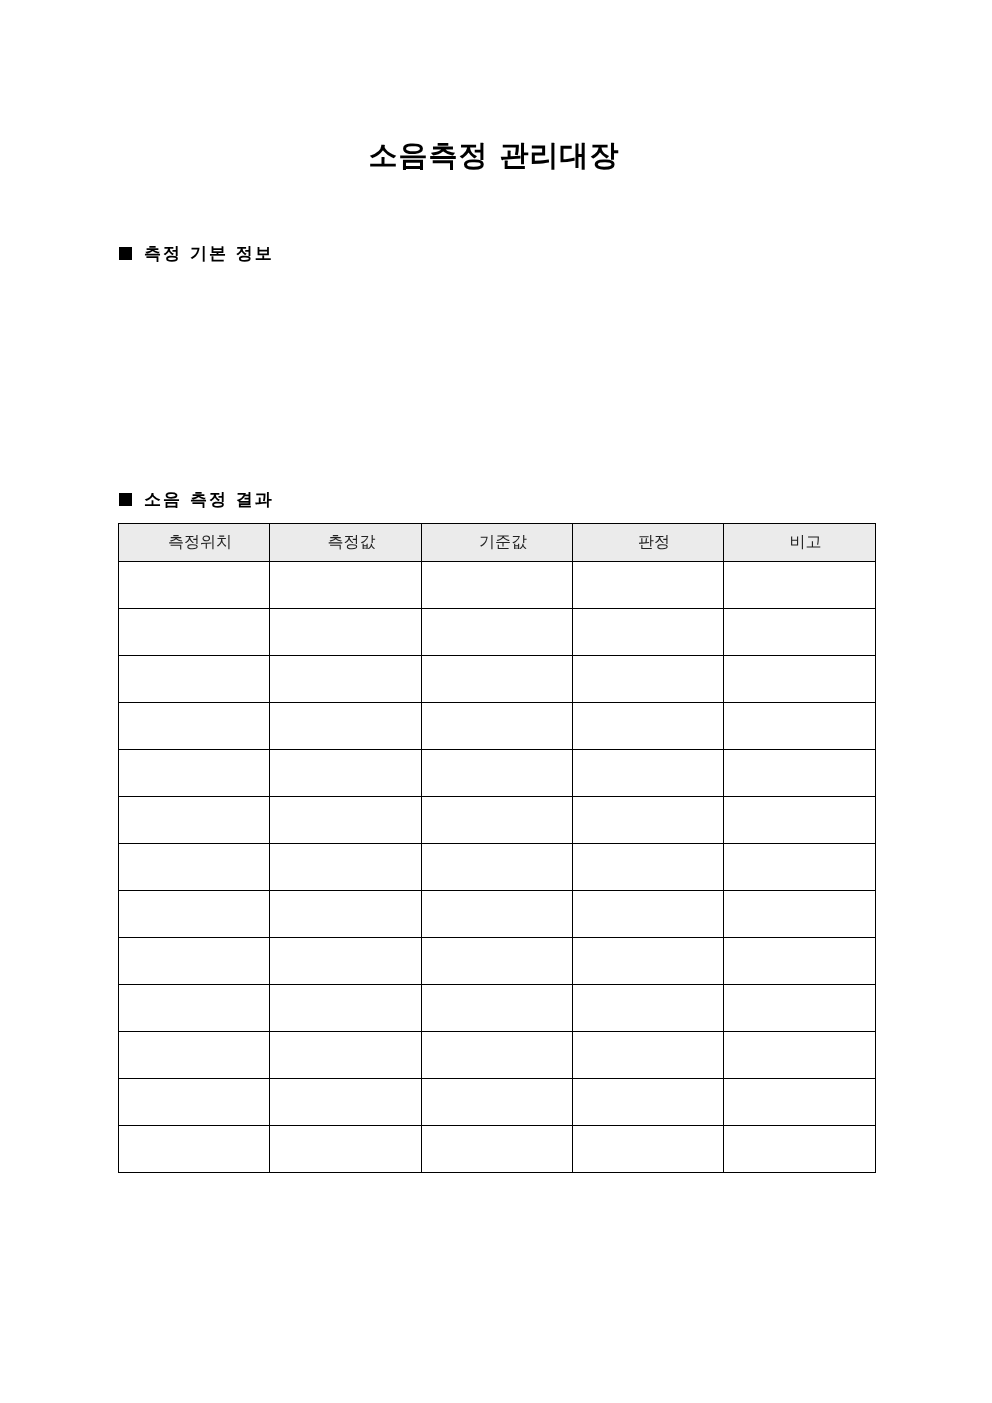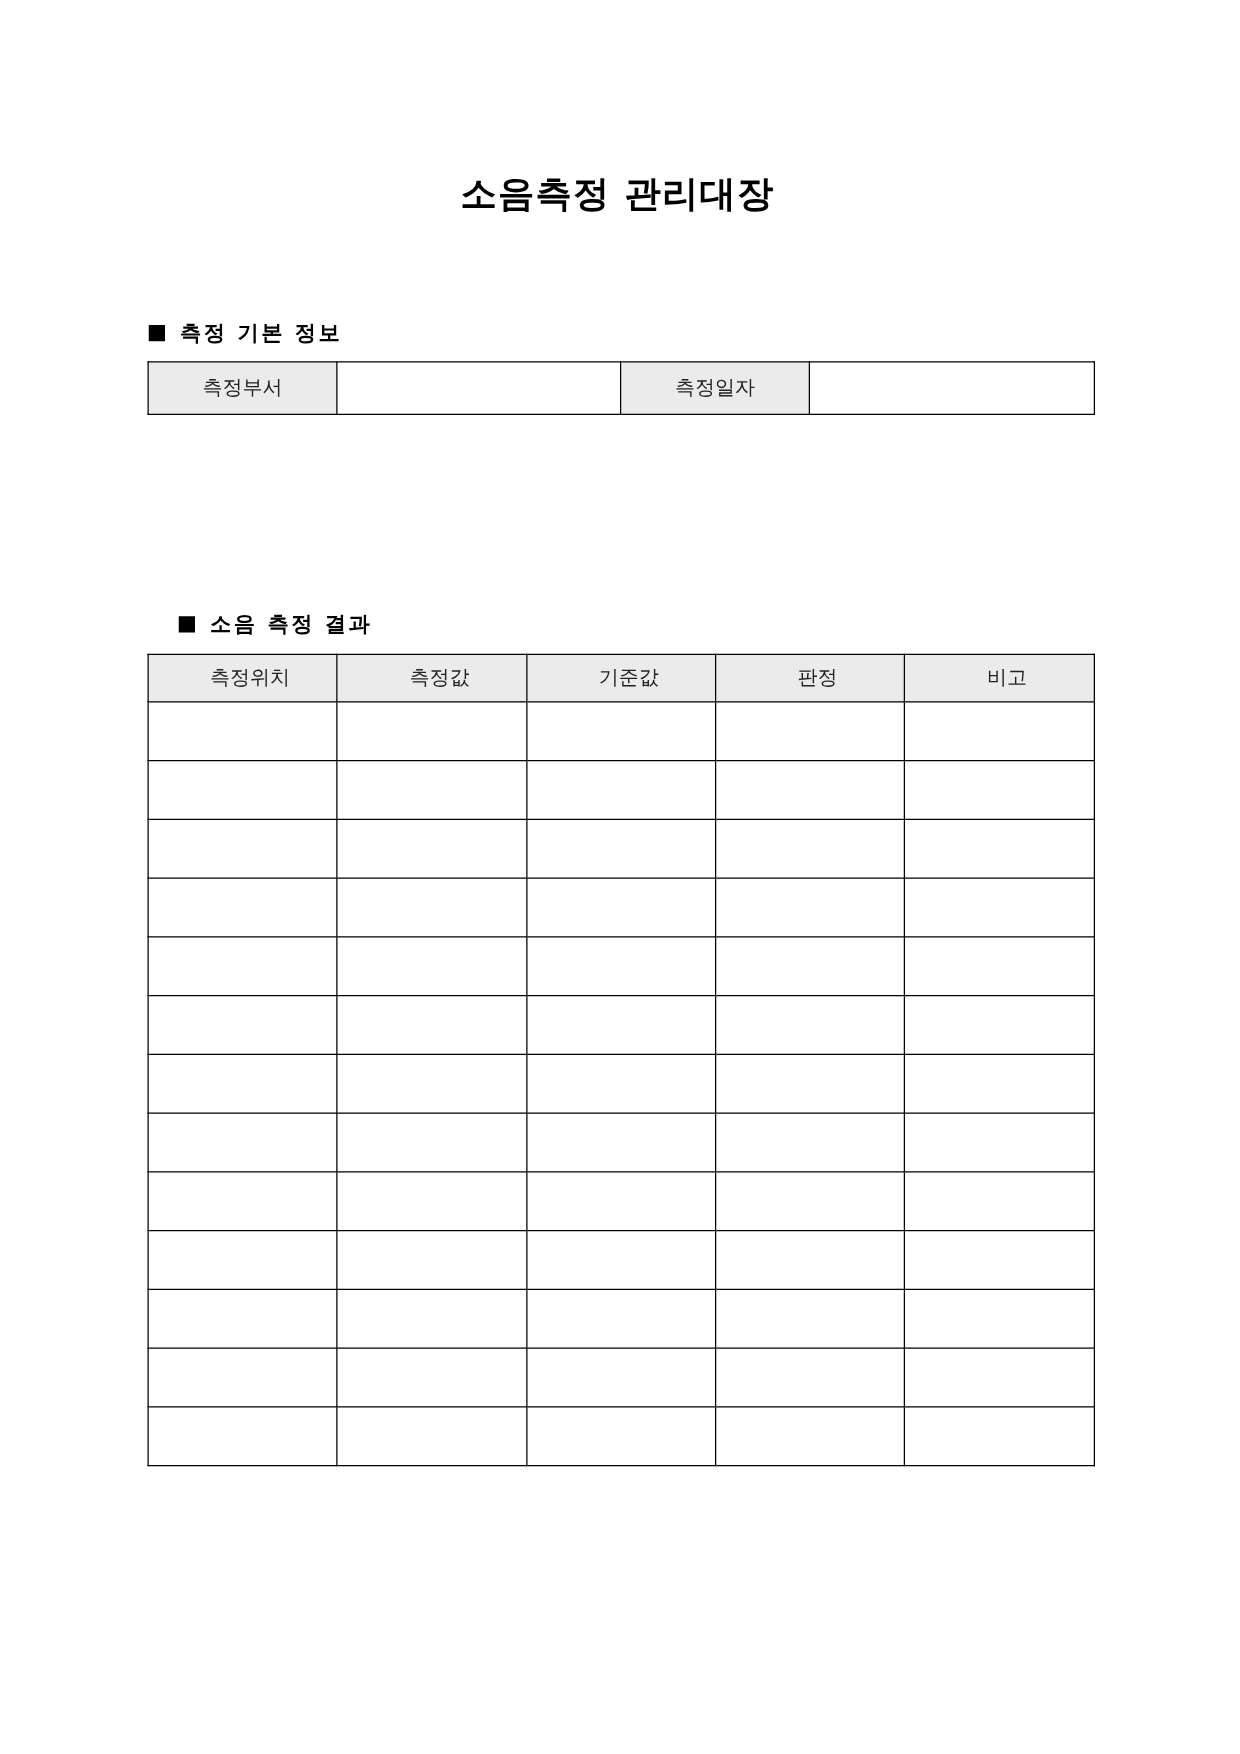--- a/index.html
+++ b/index.html
@@ -14,43 +14,37 @@
   #info td { height:41px; }
   #results { top:523px; width:757px; }
   #results th { height:37px; background:#ebebeb;padding-left:12px; }
   #results td { height:46px; }
 </style>
 </head>
 <body>
 
 <div class="title">소음측정 관리대장</div>
 
-<div class="section-head" style="top:255px;">
+<div class="section-head" style="top:242px;">
   <span class="sq"></span>
   <span>측정 기본 정보</span>
 </div>
 
 <table id="info">
   <colgroup>
       <col style="width:151px">
       <col style="width:227px">
       <col style="width:151px">
       <col style="width:228px">
     </colgroup>
   <tbody>
-      <tr>
-    <td class="lbl">측정부서</td>
-    <td></td>
-    <td class="lbl">측정일자</td>
-    <td></td>
-  </tr>
 </tbody>
   </table>
 
-<div class="section-head" style="top:488px;margin-left:24px;">
+<div class="section-head" style="top:488px;">
   <span class="sq"></span>
   <span>소음 측정 결과</span>
 </div>
 
 <table id="results">
   <colgroup>
       <col style="width:151px">
       <col style="width:152px">
       <col style="width:151px">
       <col style="width:151px">

